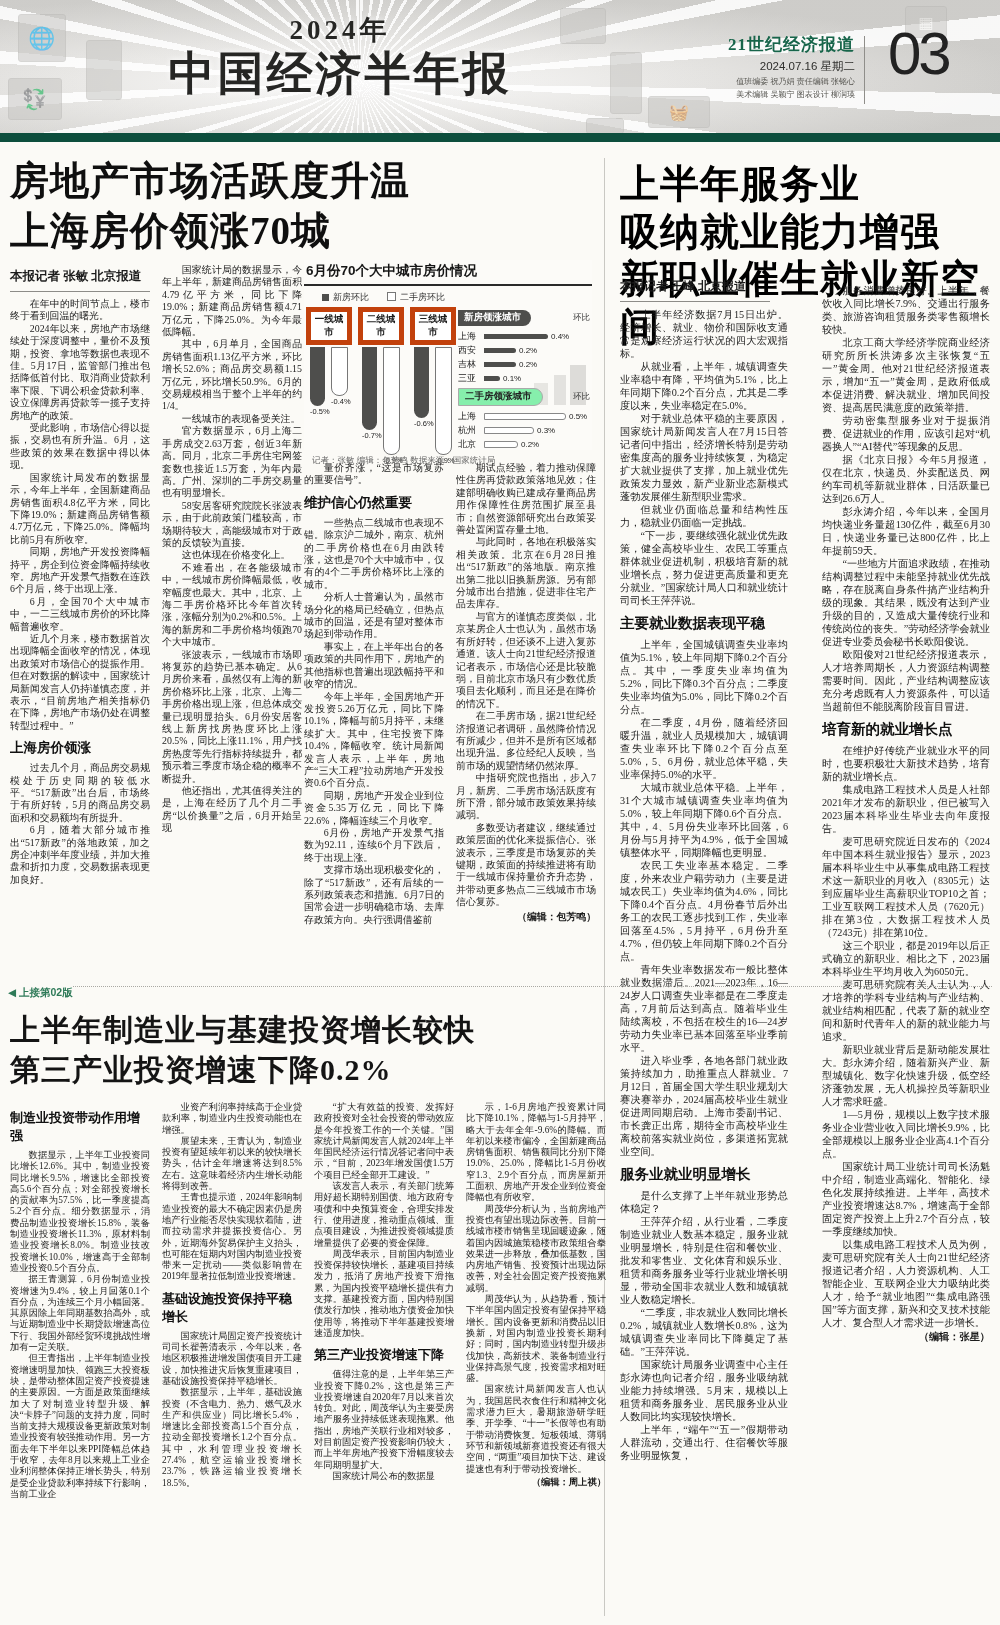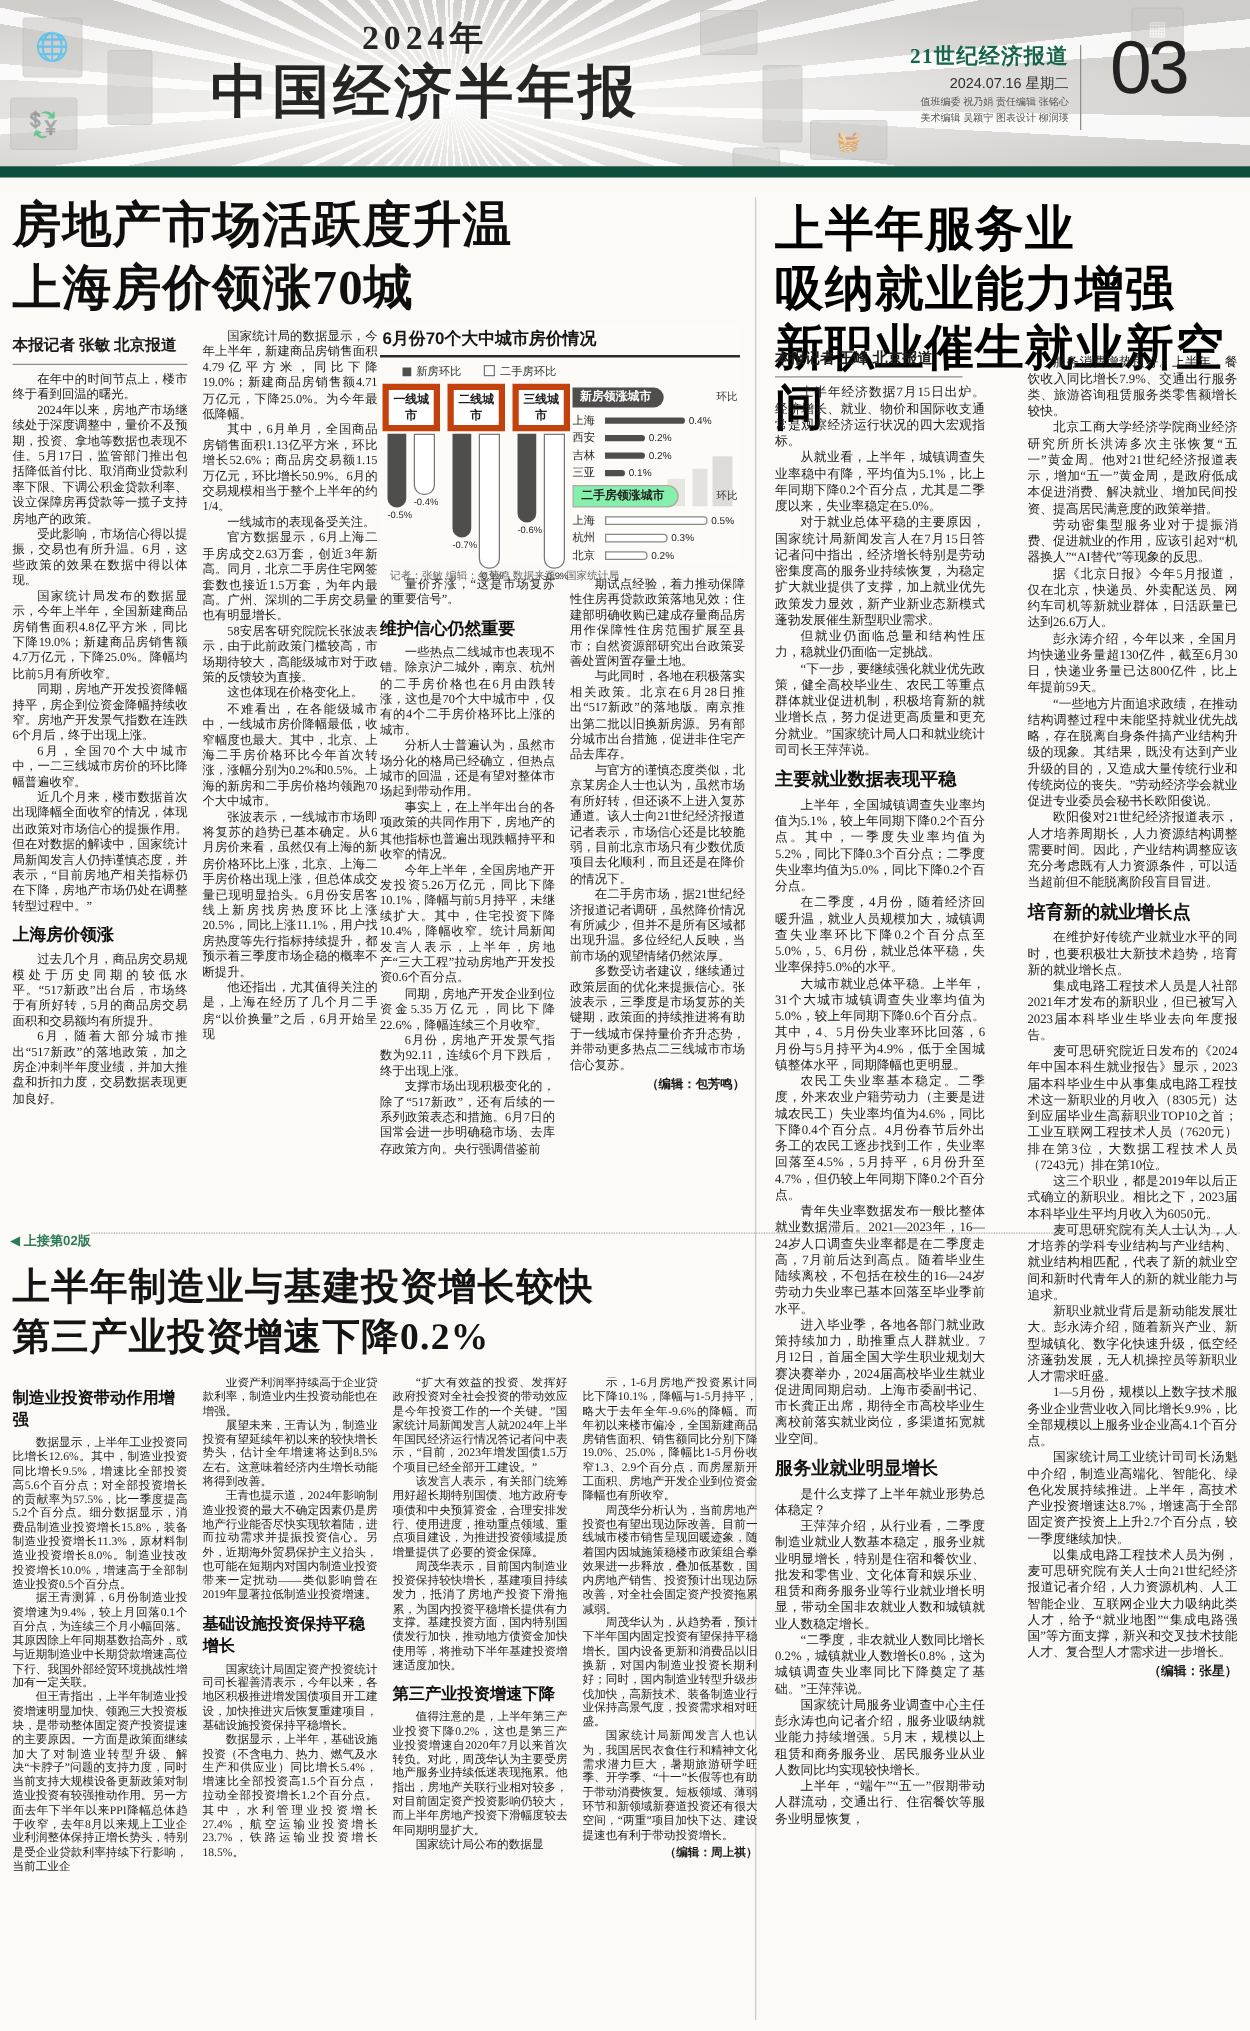--- a/index.html
+++ b/index.html
@@ -166,20 +166,21 @@
         <p class="para">今年上半年，全国房地产开发投资5.26万亿元，同比下降10.1%，降幅与前5月持平，未继续扩大。其中，住宅投资下降10.4%，降幅收窄。统计局新闻发言人表示，上半年，房地产“三大工程”拉动房地产开发投资0.6个百分点。</p>
         <p class="para">同期，房地产开发企业到位资金5.35万亿元，同比下降22.6%，降幅连续三个月收窄。</p>
         <p class="para">6月份，房地产开发景气指数为92.11，连续6个月下跌后，终于出现上涨。</p>
         <p class="para">支撑市场出现积极变化的，除了“517新政”，还有后续的一系列政策表态和措施。6月7日的国常会进一步明确稳市场、去库存政策方向。央行强调借鉴前</p>
       </div>
     <div class="col" style="left:456px;top:462px;width:140px;height:510px;">
         <p class="para">期试点经验，着力推动保障性住房再贷款政策落地见效；住建部明确收购已建成存量商品房用作保障性住房范围扩展至县市；自然资源部研究出台政策妥善处置闲置存量土地。</p>
         <p class="para">与此同时，各地在积极落实相关政策。北京在6月28日推出“517新政”的落地版。南京推出第二批以旧换新房源。另有部分城市出台措施，促进非住宅产品去库存。</p>
         <p class="para">与官方的谨慎态度类似，北京某房企人士也认为，虽然市场有所好转，但还谈不上进入复苏通道。该人士向21世纪经济报道记者表示，市场信心还是比较脆弱，目前北京市场只有少数优质项目去化顺利，而且还是在降价的情况下。</p>
         <p class="para">在二手房市场，据21世纪经济报道记者调研，虽然降价情况有所减少，但并不是所有区域都出现升温。多位经纪人反映，当前市场的观望情绪仍然浓厚。</p>
+        <p class="para">中指研究院也指出，步入7月，新房、二手房市场活跃度有所下滑，部分城市政策效果持续减弱。</p>
         <p class="para">多数受访者建议，继续通过政策层面的优化来提振信心。张波表示，三季度是市场复苏的关键期，政策面的持续推进将有助于一线城市保持量价齐升态势，并带动更多热点二三线城市市场信心复苏。</p>
         <div class="editor">（编辑：包芳鸣）</div>
       </div>
   </div>
 
   <div class="chart">
     <div class="chart-title">6月份70个大中城市房价情况</div>
     <div class="chart-legend">
       <span><span class="lg-sq lg-dark"></span><span>新房环比</span></span>
       <span><span class="lg-sq lg-light"></span><span>二手房环比</span></span>

